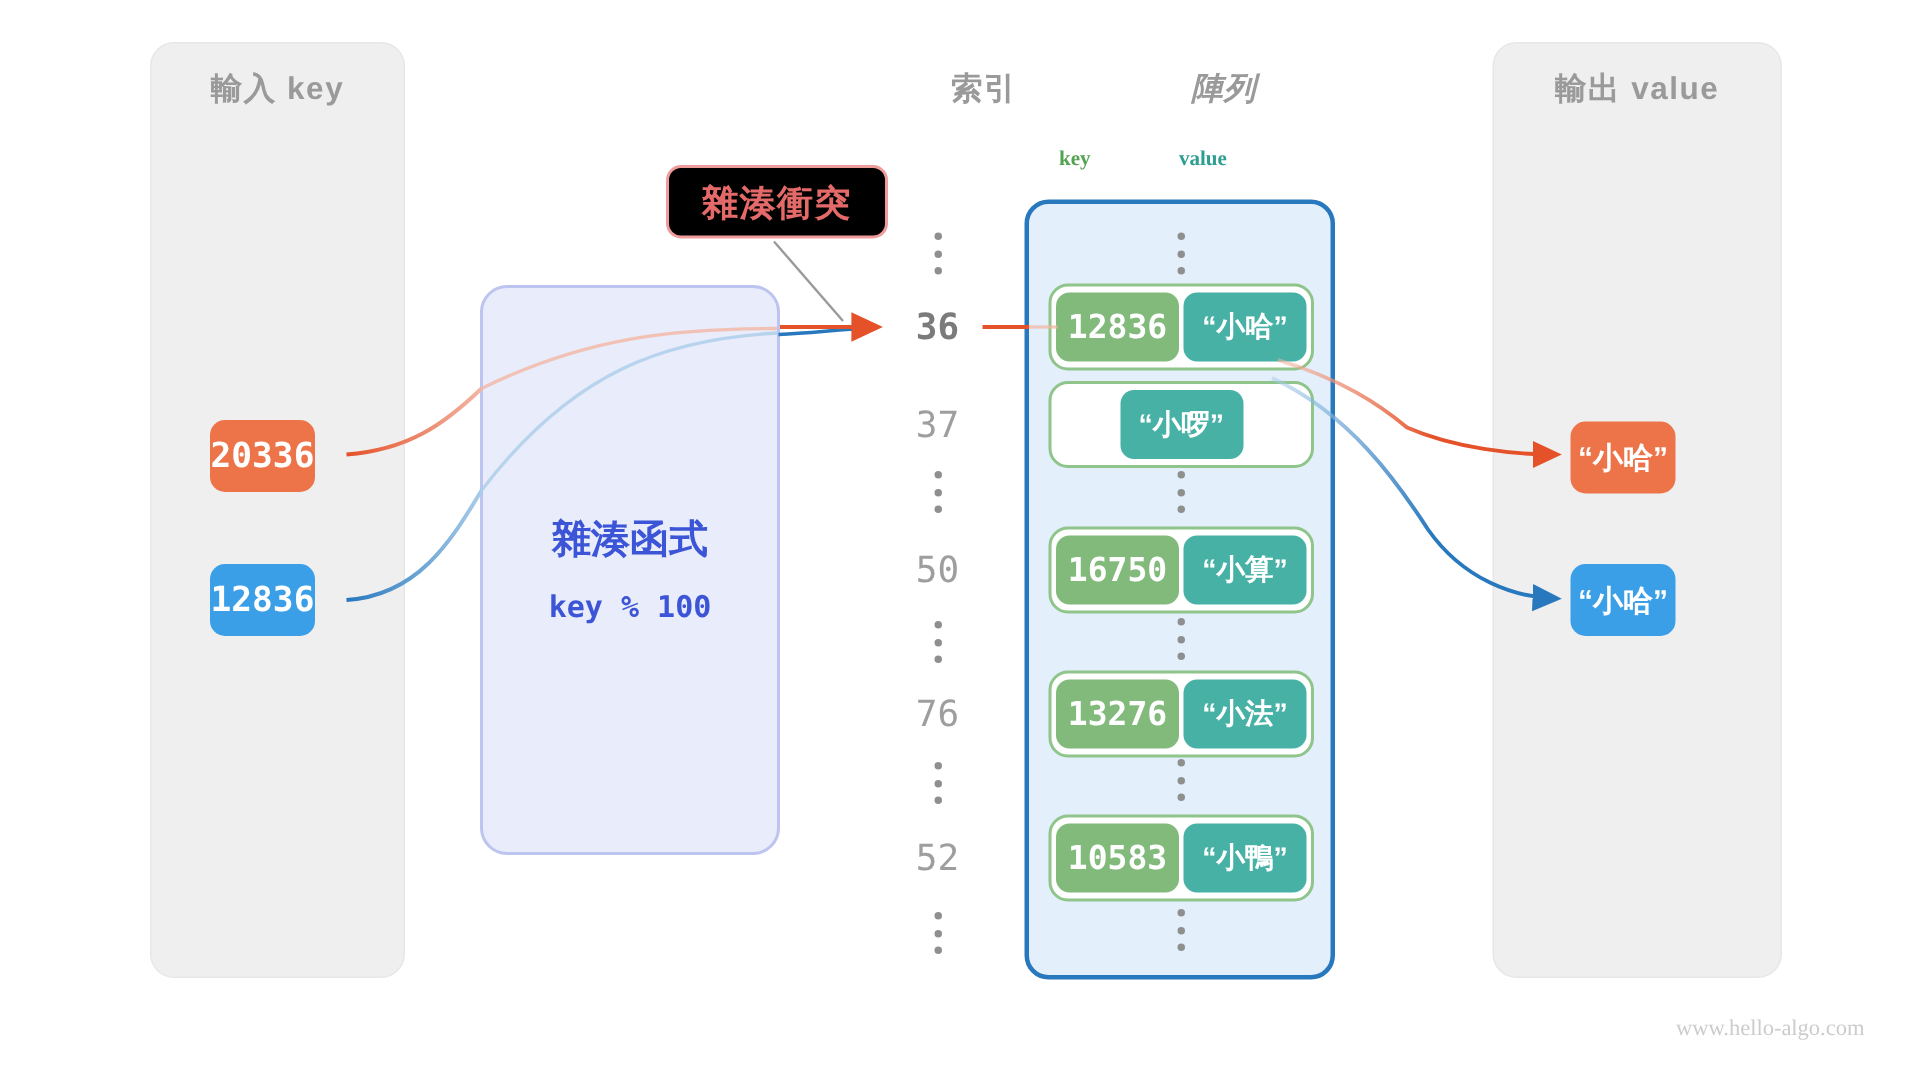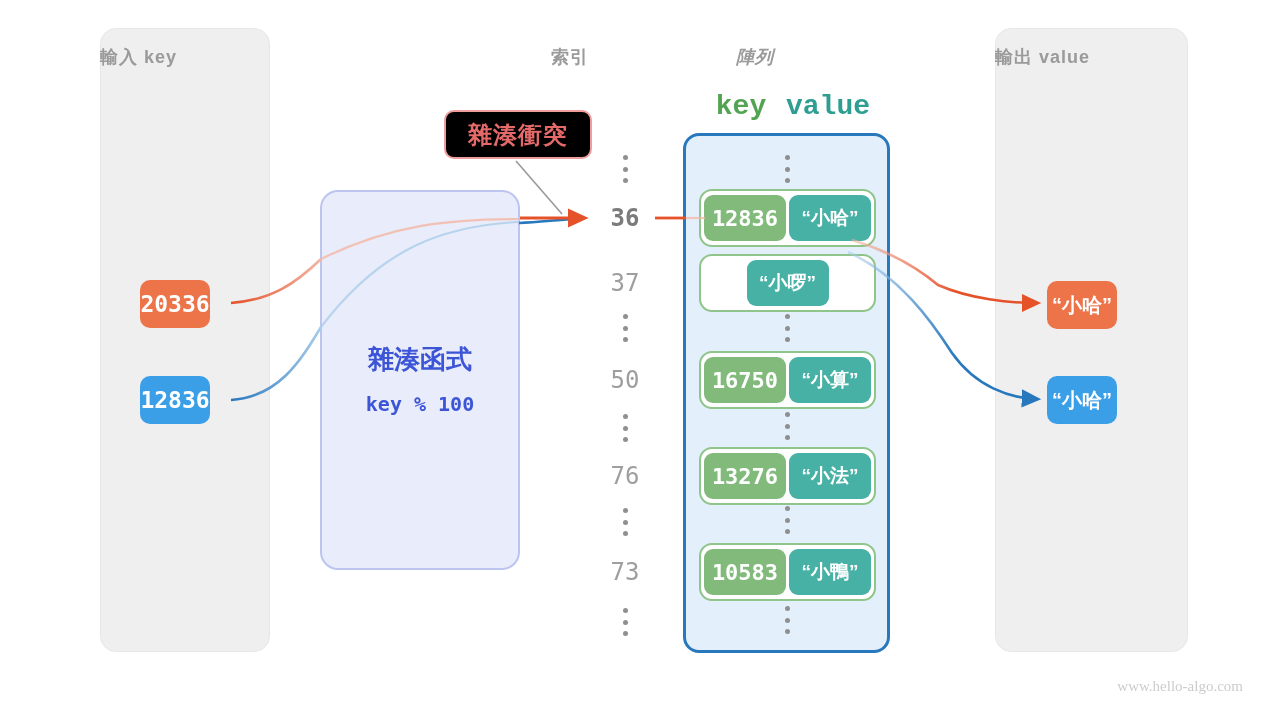--- a/index.html
+++ b/index.html
@@ -15,23 +15,24 @@
 
   
   .panel {
     position: absolute;
     background: #efeff0;
     border: 1px solid #e7e7e8;
     border-radius: 16px;
   }
   .panel-title {
     position: absolute;
-    font-size: 18px;
+    font-size: 21px;
     font-weight: bold;
     color: #9a9a9a;
+    text-align: center;
     letter-spacing: 1px;
   }
 
   
   .chip {
     position: absolute;
     width: 70px; height: 48px;
     border-radius: 10px;
     display: flex; align-items: center; justify-content: center;
     color: #ffffff;
@@ -106,23 +107,23 @@
   .array-box {
     position: absolute;
     left: 683px; top: 133px;
     width: 207px; height: 520px;
     background: #e3f0fb;
     border: 3px solid #2878be;
     border-radius: 16px;
   }
   .kv-header {
     position: absolute; top: 92px; height: 30px;
-    font-family: Liberation Mono, monospace;
-    font-size: 28px; font-weight: 600;
-    text-align: center; line-height: 30px;
+    font-family: Liberation Serif, serif;
+    font-size: 14px; font-weight: 600;
+    text-align: left; line-height: 30px;
   }
   .kv-header.k { left: 706px; width: 70px; color: #52a352; }
   .kv-header.v { left: 786px; width: 84px; color: #2e9e92; }
 
   .pair {
     position: absolute;
     left: 699px; width: 177px; height: 58px;
     background: #ffffff;
     border: 2px solid #8fc48a;
     border-radius: 13px;
@@ -173,21 +174,21 @@
 
   <div class="chip num orange" style="left:140px; top:280px;">20336</div>
   <div class="chip num blue" style="left:140px; top:376px;">12836</div>
 
   <div class="hash-box"></div>
   <div class="hash-title">雜湊函式</div>
   <div class="hash-formula mono">key % 100</div>
 
   <div class="badge">雜湊衝突</div>
 
-  <div class="panel-title" style="left:551px; top:45px; width:80px;">索引</div>
+  <div class="panel-title" style="left:616px; top:45px; width:80px;">索引</div>
 
   <div class="vdots" style="left:610px; top:155px;">
       <i></i>
       <i></i>
       <i></i>
     </div>
   <div class="idx hot" style="top:202px;">36</div>
   <div class="idx" style="top:267px;">37</div>
   <div class="vdots" style="left:610px; top:314px;">
       <i></i>
@@ -199,21 +200,21 @@
       <i></i>
       <i></i>
       <i></i>
     </div>
   <div class="idx" style="top:460px;">76</div>
   <div class="vdots" style="left:610px; top:508px;">
       <i></i>
       <i></i>
       <i></i>
     </div>
-  <div class="idx" style="top:556px;">73</div>
+  <div class="idx" style="top:556px;">52</div>
   <div class="vdots" style="left:610px; top:608px;">
       <i></i>
       <i></i>
       <i></i>
     </div>
 
   <div class="panel-title" style="left:736px; top:45px; width:160px;font-style:italic;">陣列</div>
   <div class="kv-header k">key</div>
   <div class="kv-header v">value</div>
 

